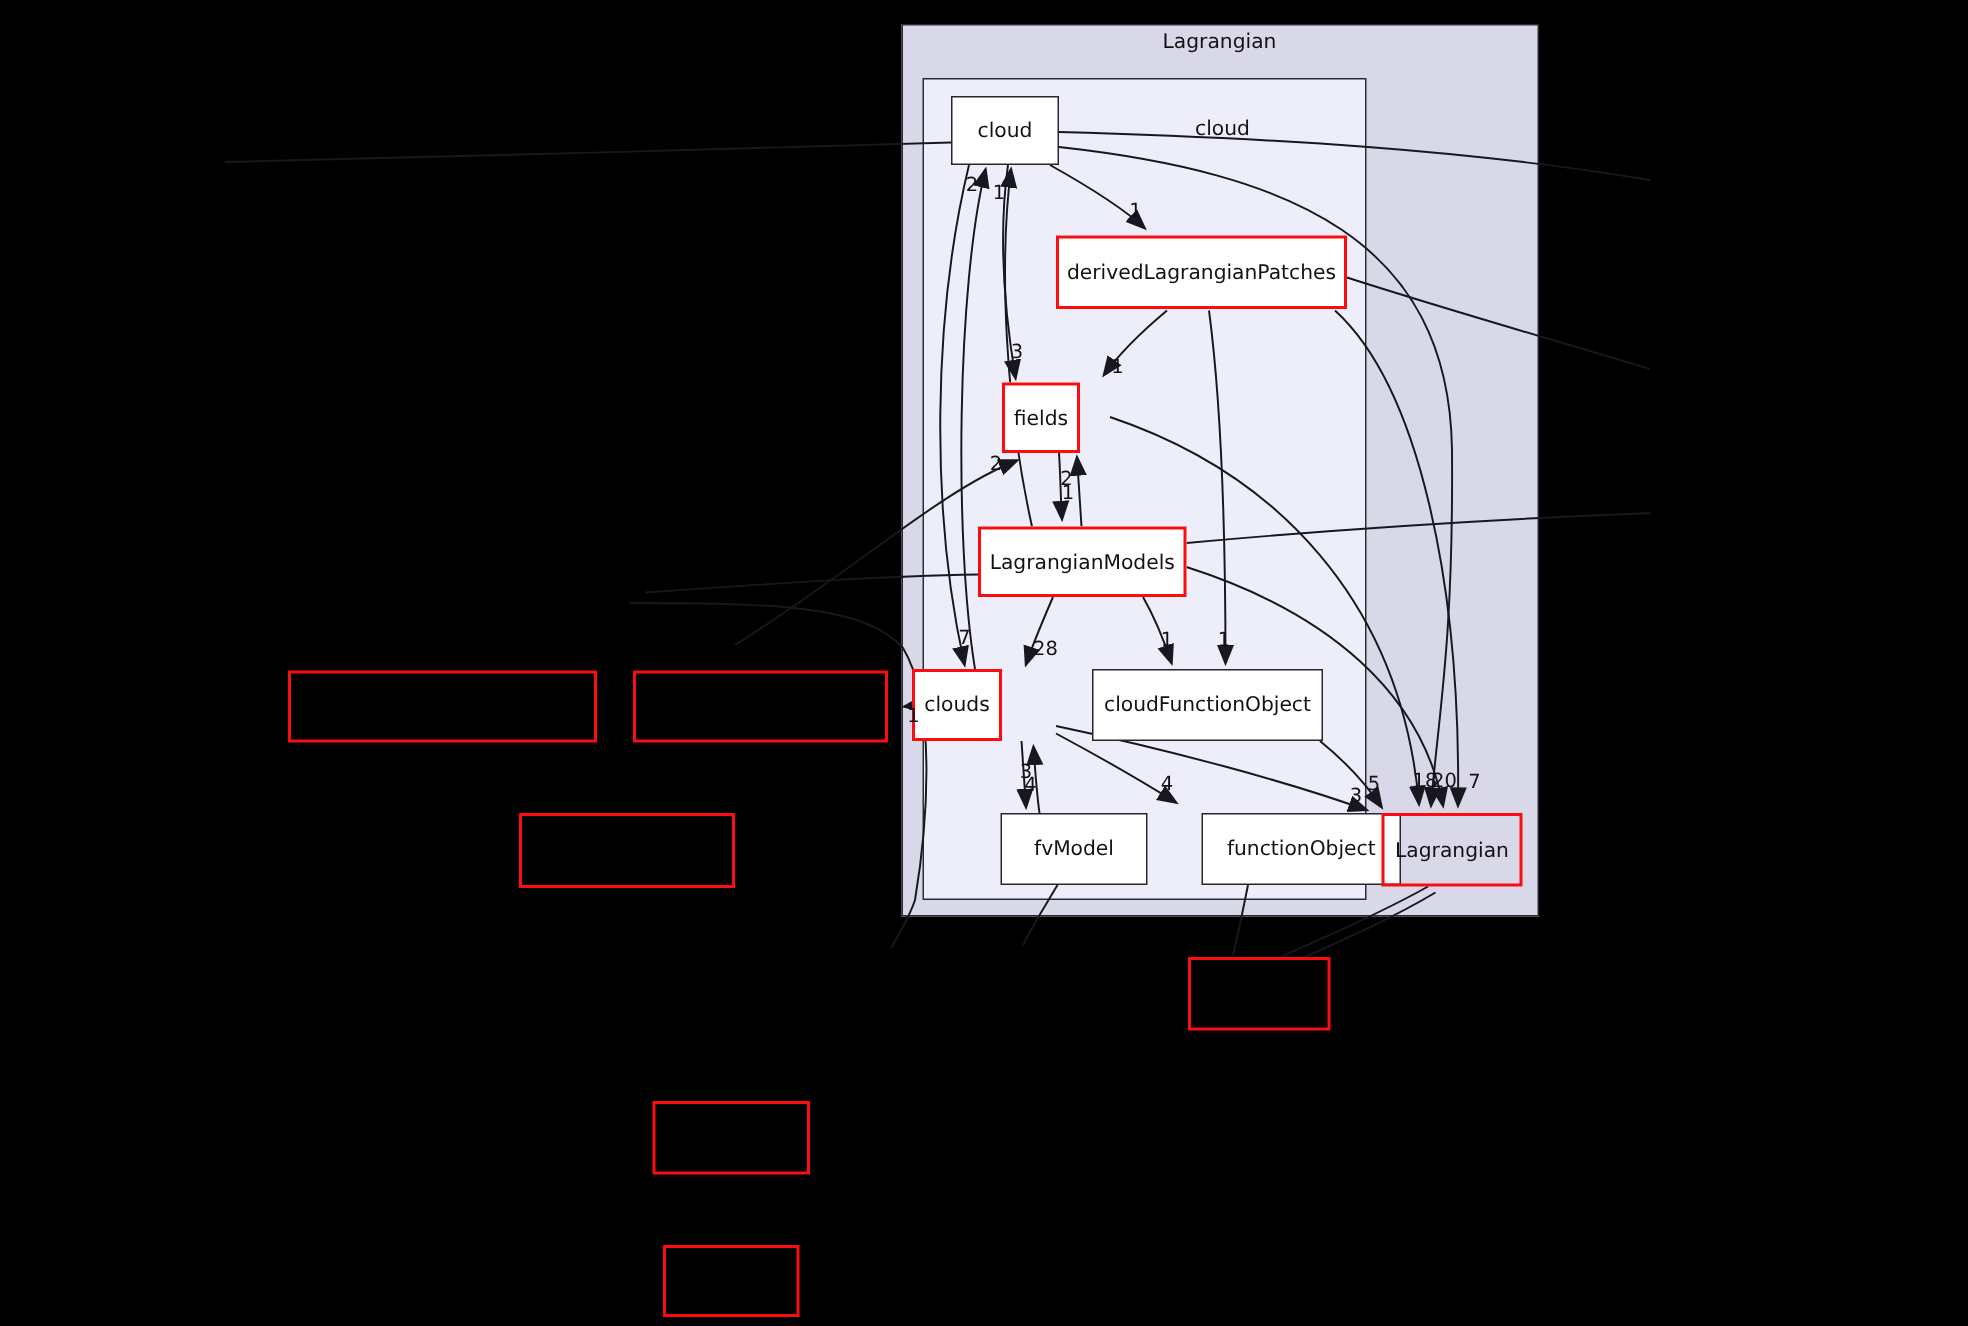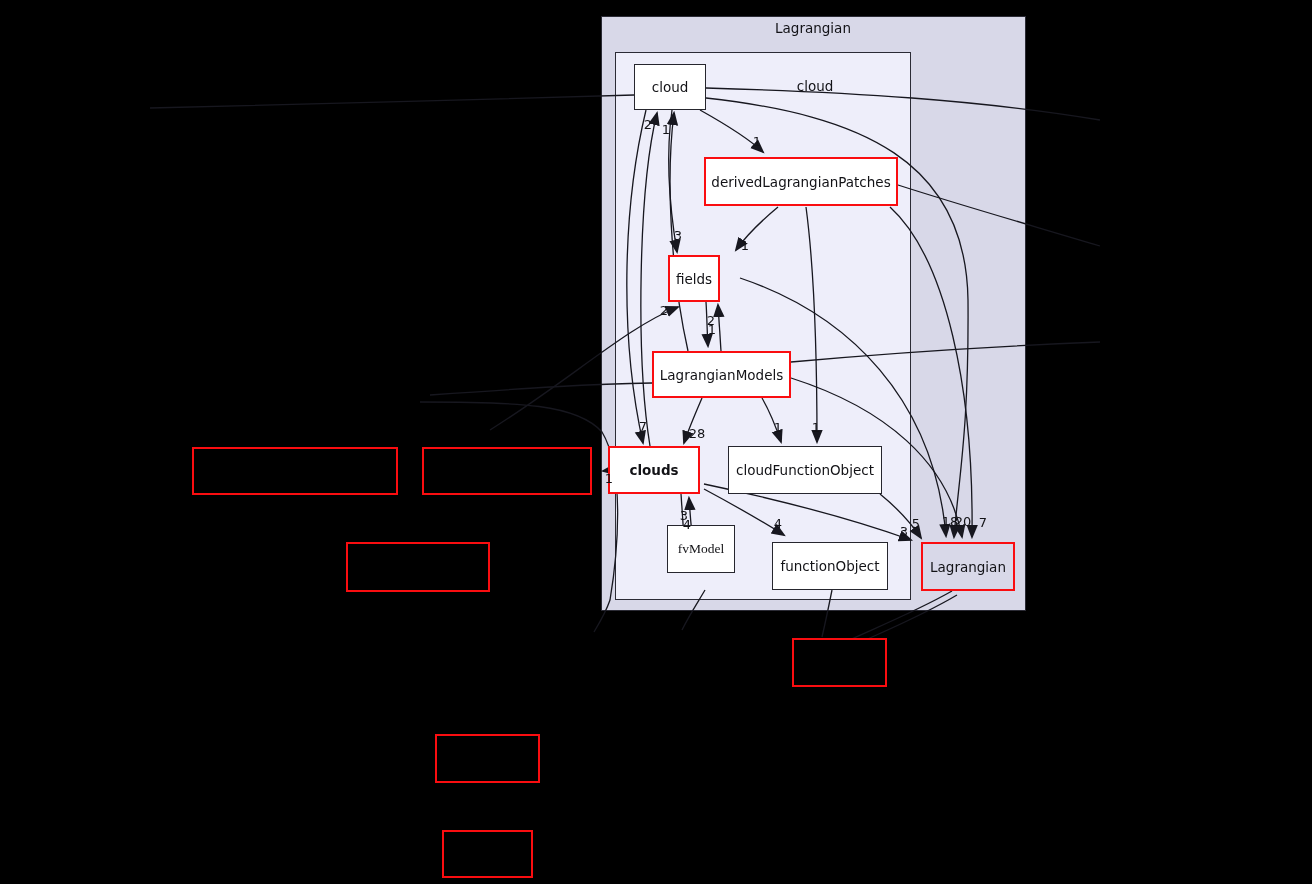--- a/index.html
+++ b/index.html
@@ -88,30 +88,30 @@
       </div>
       <div class="node red" style="left: 704px; top: 157px; width: 194px; height: 49px;">
         <span>derivedLagrangianPatches</span>
       </div>
       <div class="node red" style="left: 668px; top: 255px; width: 52px; height: 47px;">
         <span>fields</span>
       </div>
       <div class="node red" style="left: 652px; top: 351px; width: 139px; height: 47px;">
         <span>LagrangianModels</span>
       </div>
-      <div class="node red" style="left: 608px; top: 446px; width: 92px; height: 48px; font-weight: bold;">
+      <div class="node red" style="left: 608px; top: 446px; width: 60px; height: 48px;">
         <span>clouds</span>
       </div>
       <div class="node" style="left: 728px; top: 446px; width: 154px; height: 48px;">
         <span>cloudFunctionObject</span>
       </div>
-      <div class="node" style="left: 667px; top: 525px; width: 68px; height: 48px; font-family: Liberation Serif, serif;">
+      <div class="node" style="left: 667px; top: 542px; width: 98px; height: 48px;">
         <span>fvModel</span>
       </div>
-      <div class="node" style="left: 772px; top: 542px; width: 116px; height: 48px;">
+      <div class="node" style="left: 801px; top: 542px; width: 133px; height: 48px;">
         <span>functionObject</span>
       </div>
       <div class="node red transparent" style="left: 921px; top: 542px; width: 94px; height: 49px;">
         <span>Lagrangian</span>
       </div>
     </div>
   <div id="boxes-layer">
       <div class="emptybox" style="left: 192px; top: 447px; width: 206px; height: 48px;"></div>
       <div class="emptybox" style="left: 422px; top: 447px; width: 170px; height: 48px;"></div>
       <div class="emptybox" style="left: 346px; top: 542px; width: 144px; height: 50px;"></div>

